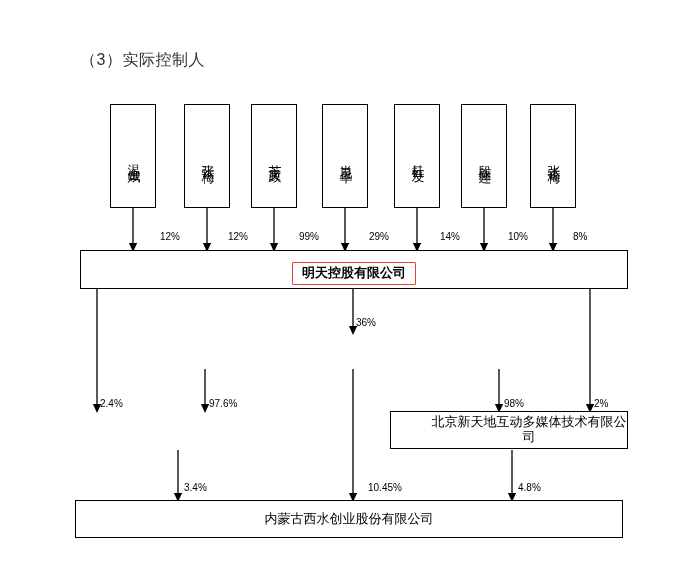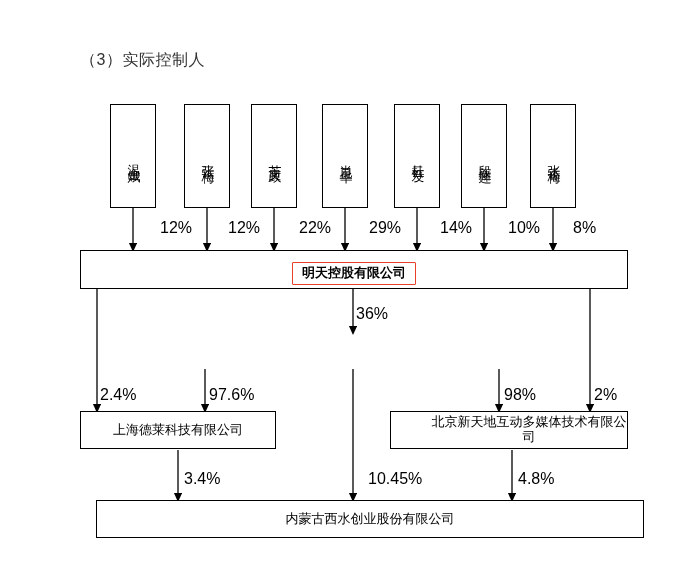--- a/index.html
+++ b/index.html
@@ -69,23 +69,24 @@
     padding: 3px 9px 4px 9px;
     border-radius: 1px;
     background: #ffffff;
     font-size: 13px;
     color: #000000;
     font-weight: 600;
     margin-top: 8px;
   }
   .pct {
     position: absolute;
-    font-size: 16px;
+    font-size: 10px;
     color: #000000;
     white-space: nowrap;
+    margin-top: 12px;
   }
 </style>
 </head>
 <body>
 
 <div id="diagram-root">
 
   <div class="caption">（3）实际控制人</div>
 
   <svg class="edges" viewBox="0 0 700 567">
@@ -125,40 +126,39 @@
   <div class="node person" style="left:110px; top:104px;">温金娥</div>
   <div class="node person" style="left:184px; top:104px;">张云梅</div>
   <div class="node person" style="left:251px; top:104px;">苗文政</div>
   <div class="node person" style="left:322px; top:104px;">肖卫华</div>
   <div class="node person" style="left:394px; top:104px;">杜云发</div>
   <div class="node person" style="left:461px; top:104px;">段新连</div>
   <div class="node person" style="left:530px; top:104px;">张香梅</div>
 
   <div class="pct" style="left:160px; top:219px;">12%</div>
   <div class="pct" style="left:228px; top:219px;">12%</div>
-  <div class="pct" style="left:299px; top:219px;">22%</div>
+  <div class="pct" style="left:299px; top:219px;">99%</div>
   <div class="pct" style="left:369px; top:219px;">29%</div>
   <div class="pct" style="left:440px; top:219px;">14%</div>
   <div class="pct" style="left:508px; top:219px;">10%</div>
   <div class="pct" style="left:573px; top:219px;">8%</div>
 
   <div class="node wide" style="left:80px; top:250px; width:548px; height:39px;">
     <span class="highlight-box">明天控股有限公司</span>
   </div>
 
   <div class="pct" style="left:356px; top:305px;">36%</div>
 
 
   <div class="pct" style="left:100px; top:386px;">2.4%</div>
   <div class="pct" style="left:209px; top:386px;">97.6%</div>
   <div class="pct" style="left:504px; top:386px;">98%</div>
   <div class="pct" style="left:594px; top:386px;">2%</div>
 
-  <div class="node wide" style="left:80px; top:411px; width:196px; height:38px;">上海德莱科技有限公司</div>
   <div class="node wide" style="left:390px; top:411px; width:238px; height:38px;padding-left:40px;">北京新天地互动多媒体技术有限公司</div>
 
   <div class="pct" style="left:184px; top:470px;">3.4%</div>
   <div class="pct" style="left:368px; top:470px;">10.45%</div>
   <div class="pct" style="left:518px; top:470px;">4.8%</div>
 
-  <div class="node wide" style="left:96px; top:500px; width:548px; height:38px;">内蒙古西水创业股份有限公司</div>
+  <div class="node wide" style="left:75px; top:500px; width:548px; height:38px;">内蒙古西水创业股份有限公司</div>
 
 </div>
 
 </body></html>

